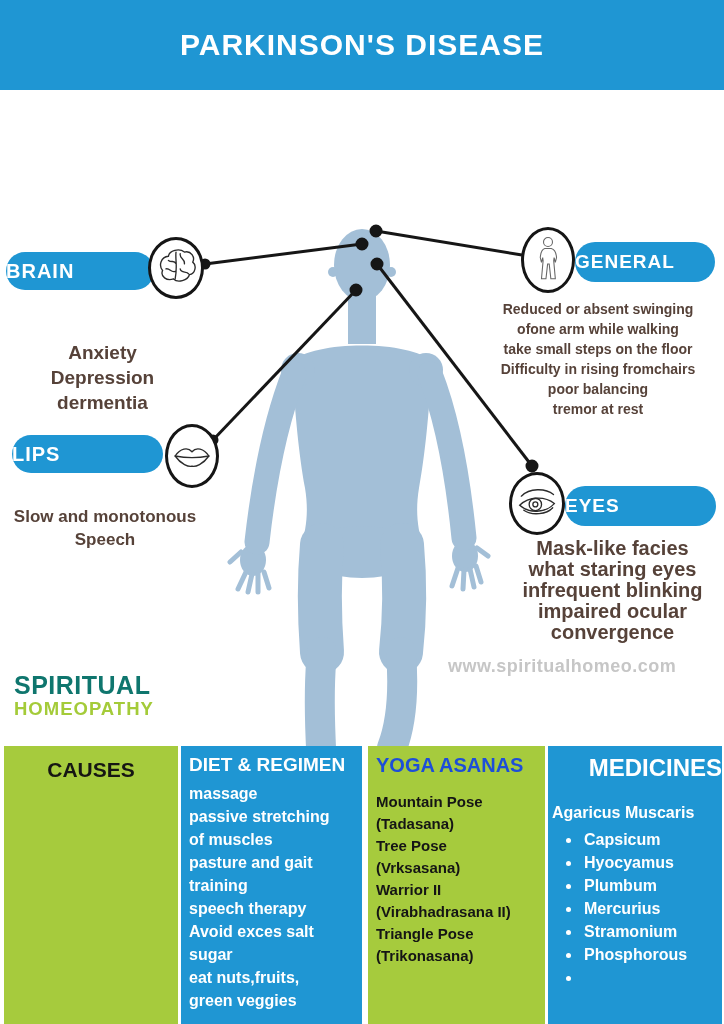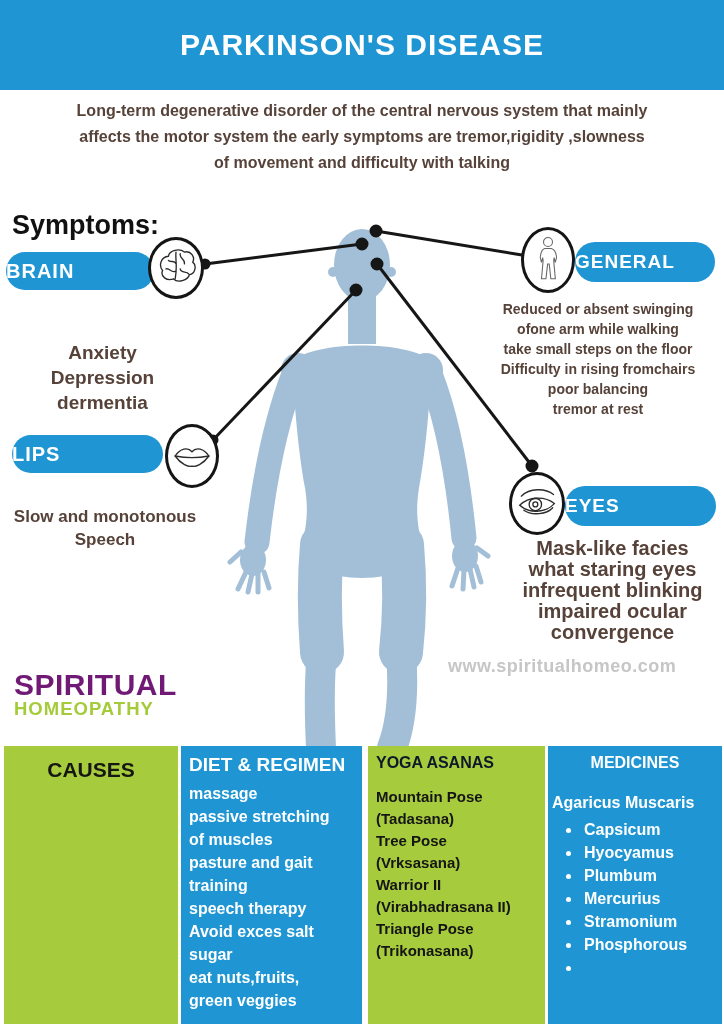--- a/index.html
+++ b/index.html
@@ -39,36 +39,36 @@
   
   .notes{color:#564239;font-weight:700;text-align:center;}
   .notes-brain{left:20px;top:340px;width:165px;font-size:19px;line-height:25px;}
   .notes-lips{left:0px;top:505px;width:210px;font-size:17px;line-height:23px;}
   .notes-general{left:478px;top:299px;width:240px;font-size:14px;line-height:20px;}
   .notes-eyes{left:515px;top:538px;width:195px;font-size:20px;line-height:21px;}
 
   
   .watermark{left:448px;top:656px;width:270px;color:#c6c6c6;font-weight:700;font-size:18px;letter-spacing:0.5px;}
   .logo{left:14px;top:672px;}
-  .logo-line1{color:#701a75;font-weight:700;font-size:30px;letter-spacing:0.5px;line-height:26px;}
+  .logo-line1{color:#0f766e;font-weight:700;font-size:25px;letter-spacing:0.5px;line-height:26px;}
   .logo-line2{color:#a4cb39;font-weight:700;font-size:18.5px;letter-spacing:1px;line-height:22px;}
 
   
   .col{top:746px;height:278px;box-sizing:border-box;}
   .col-green{background:#a6cb3d;color:#161613;}
   .col-blue{background:#1f96d3;color:#ffffff;}
   .col-causes{left:4px;width:174px;text-align:center;padding-top:12px;}
   .col-diet{left:181px;width:181px;padding:8px 6px 0 8px;}
   .col-yoga{left:368px;width:177px;padding:8px 4px 0 8px;}
   .col-medicines{left:548px;width:174px;padding-top:8px;}
   .col-title{font-weight:700;}
   .col-causes .col-title{font-size:21px;}
   .col-diet .col-title{font-size:19px;}
-  .col-yoga .col-title{font-size:16px;color:#0f172a;}
-  .col-medicines .col-title{font-size:16px;text-align:center;}
+  .col-yoga .col-title{font-size:20px;color:#1d4ed8;}
+  .col-medicines .col-title{font-size:24px;text-align:right;}
   .col-body{font-weight:700;}
   .col-causes .col-body{margin-top:6px;font-size:15px;line-height:23px;}
   .col-diet .col-body{margin-top:6px;font-size:16px;line-height:23px;}
   .col-yoga .col-body{margin-top:14px;font-size:15px;line-height:22px;color:#151515;}
   .col-medicines .lead{margin-top:22px;font-size:16px;font-weight:700;padding-left:4px;}
   .col-medicines ul{margin:6px 0 0 0;padding-left:34px;font-size:16px;font-weight:700;line-height:23px;}
   .col-medicines li{padding-left:2px;min-height:23px;}
 </style>
 </head>
 <body>
@@ -116,25 +116,21 @@
         <circle cx="213" cy="440" r="4"></circle>
       <circle cx="377" cy="264" r="5"></circle>
         <circle cx="532" cy="466" r="5"></circle>
     </g>
   </svg>
 
   <div class="abs header">
     <div class="title">PARKINSON'S DISEASE</div>
   </div>
 
-  <div class="abs description pre">Long-term degenerative disorder of the central nervous system that mainly
-affects the motor system the early symptoms are tremor,rigidity ,slowness
-of movement and difficulty with talking</div>
-
-  <div class="abs symptoms-heading">Symptoms:</div>
+
 
   <div class="abs pill pill-brain">
     <span>BRAIN</span>
   </div>
   <div class="abs badge badge-brain">
     <span>
       <svg width="48" height="52" viewBox="0 0 56 62" fill="none" stroke="#2b2b2b" stroke-width="1.6" stroke-linecap="round">
         <path d="M 12 34 C 7 28 10 18 19 17 C 20 10 32 7 38 12 C 46 10 51 18 48 24 C 53 28 51 38 44 39 C 42 46 30 49 25 44 C 17 47 9 41 12 34 Z"></path>
         <path d="M 19 22 C 23 25 26 21 28 26 M 33 14 C 32 20 39 20 38 26 M 16 32 C 21 31 22 37 27 35 M 33 32 C 34 38 41 34 43 38 M 28 12 C 27 22 30 28 27 44"></path>
       </svg>

